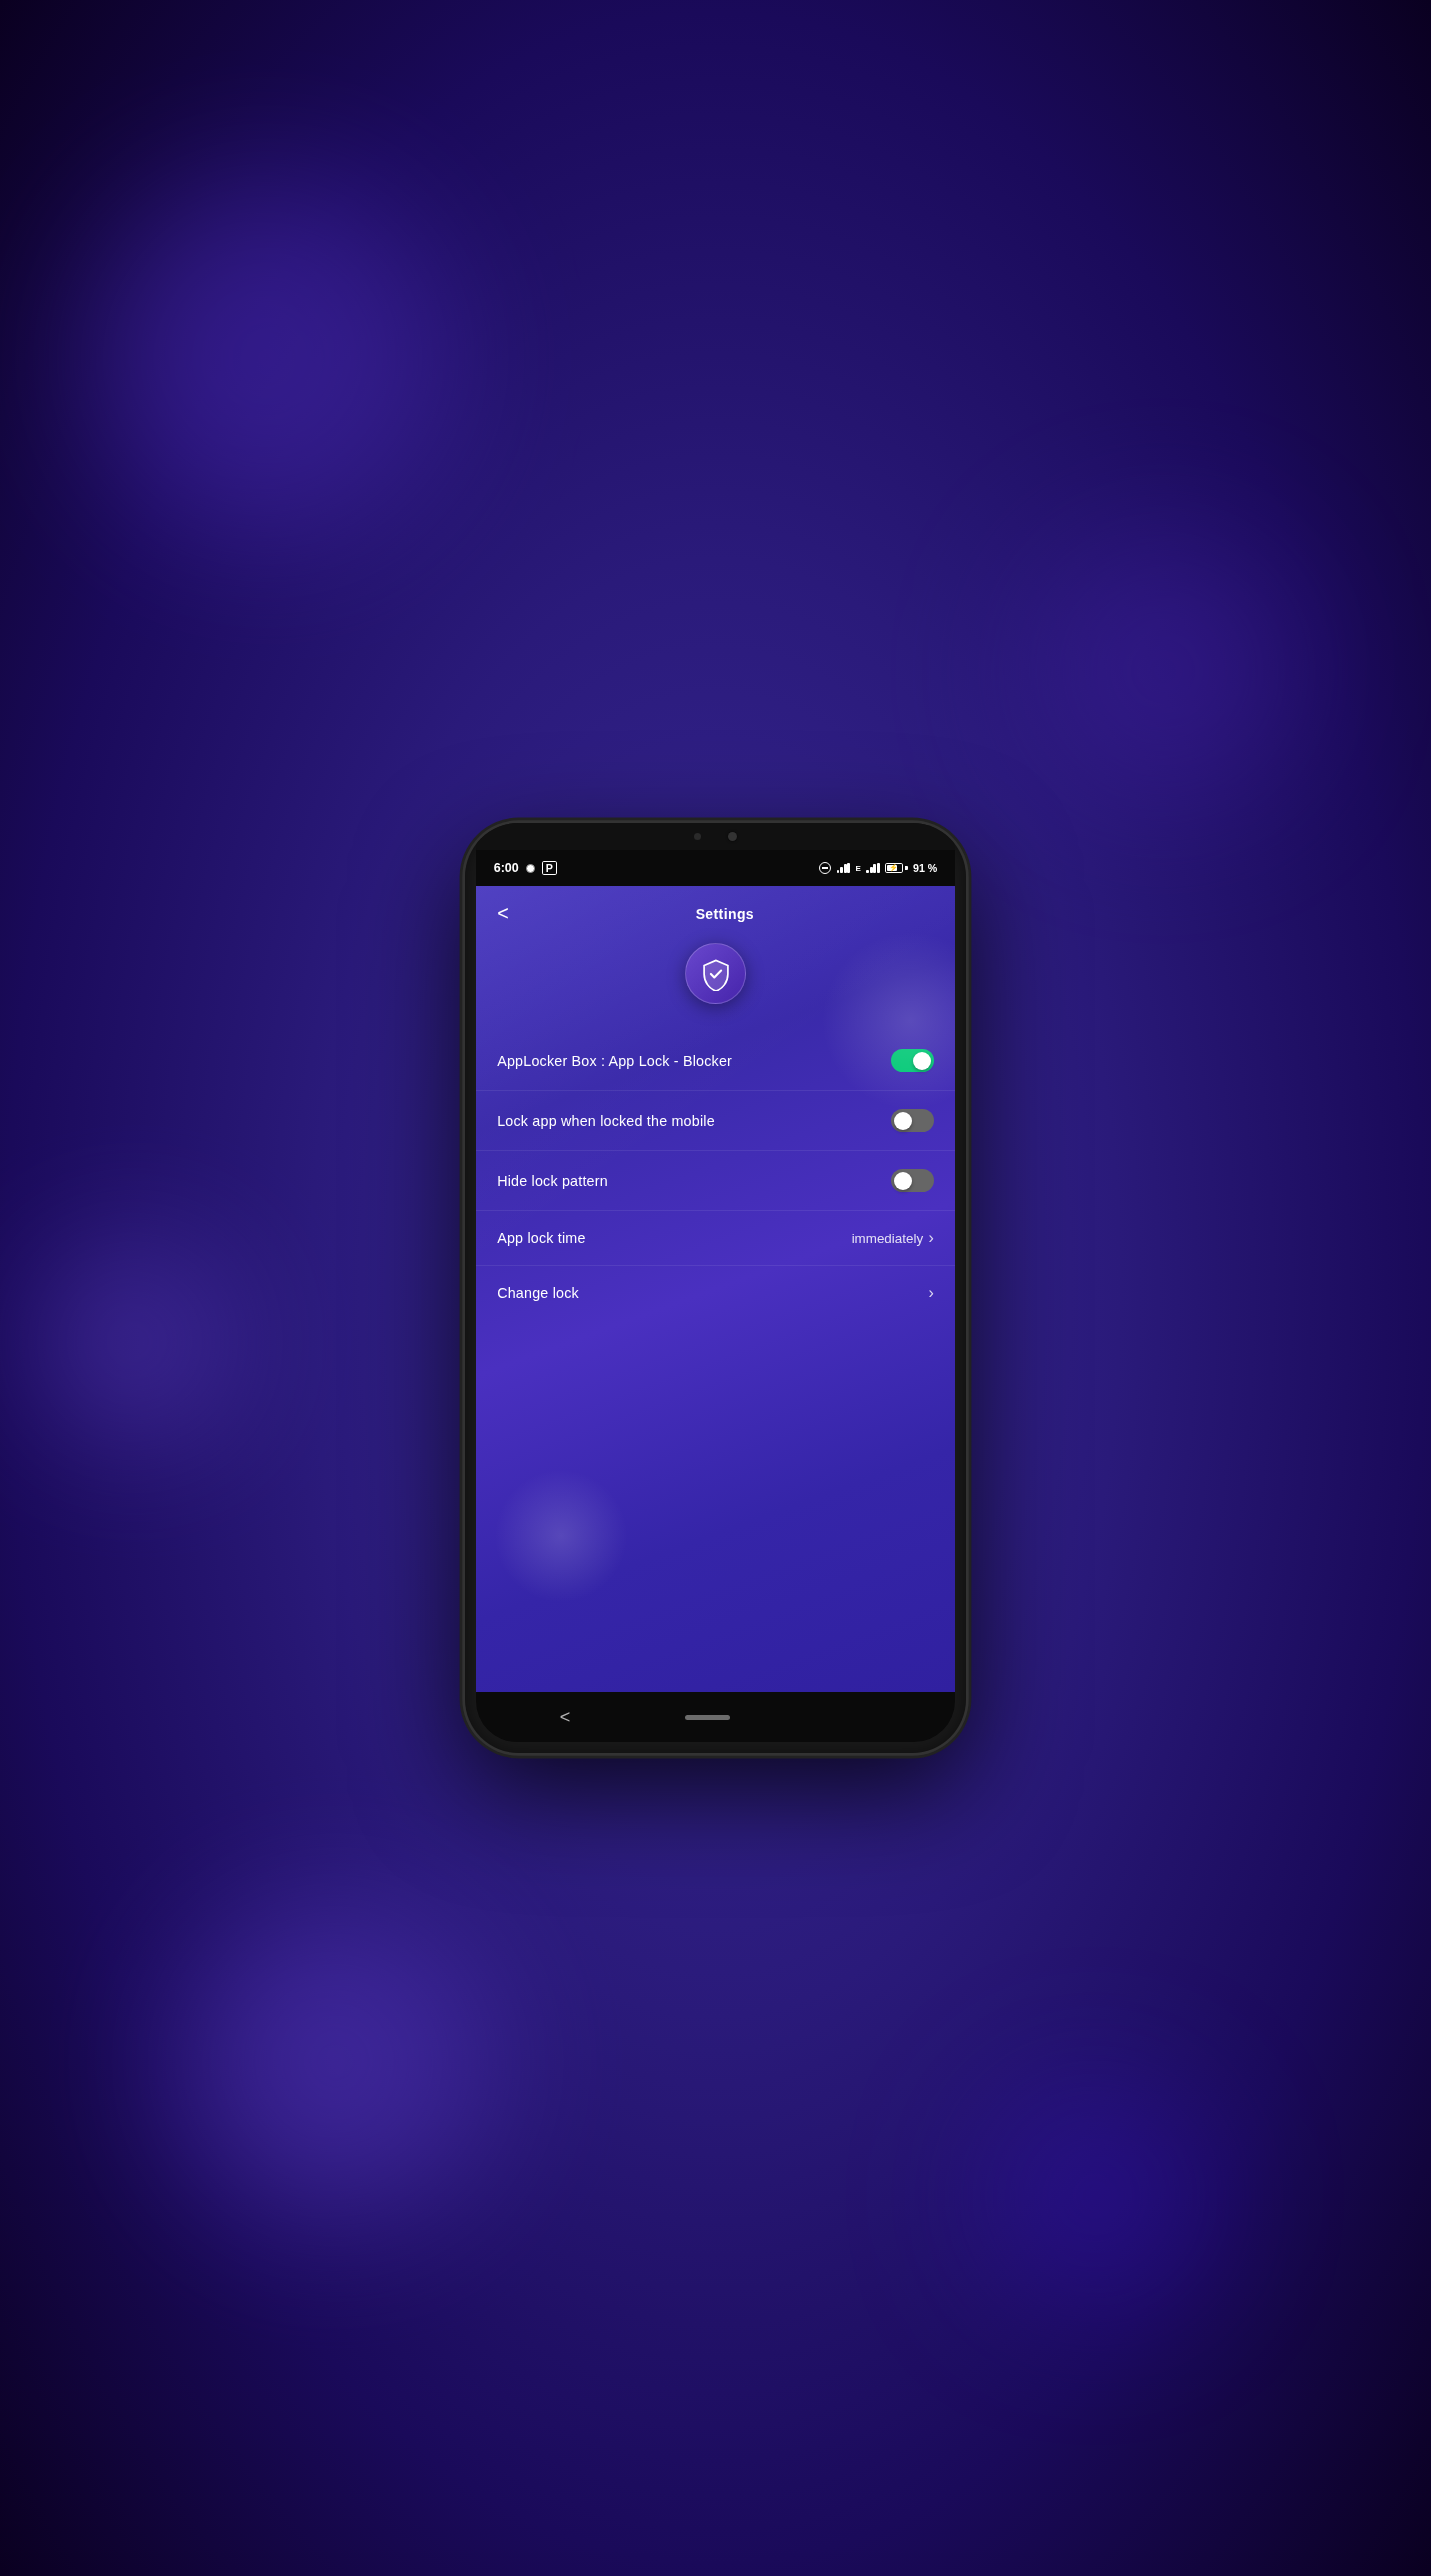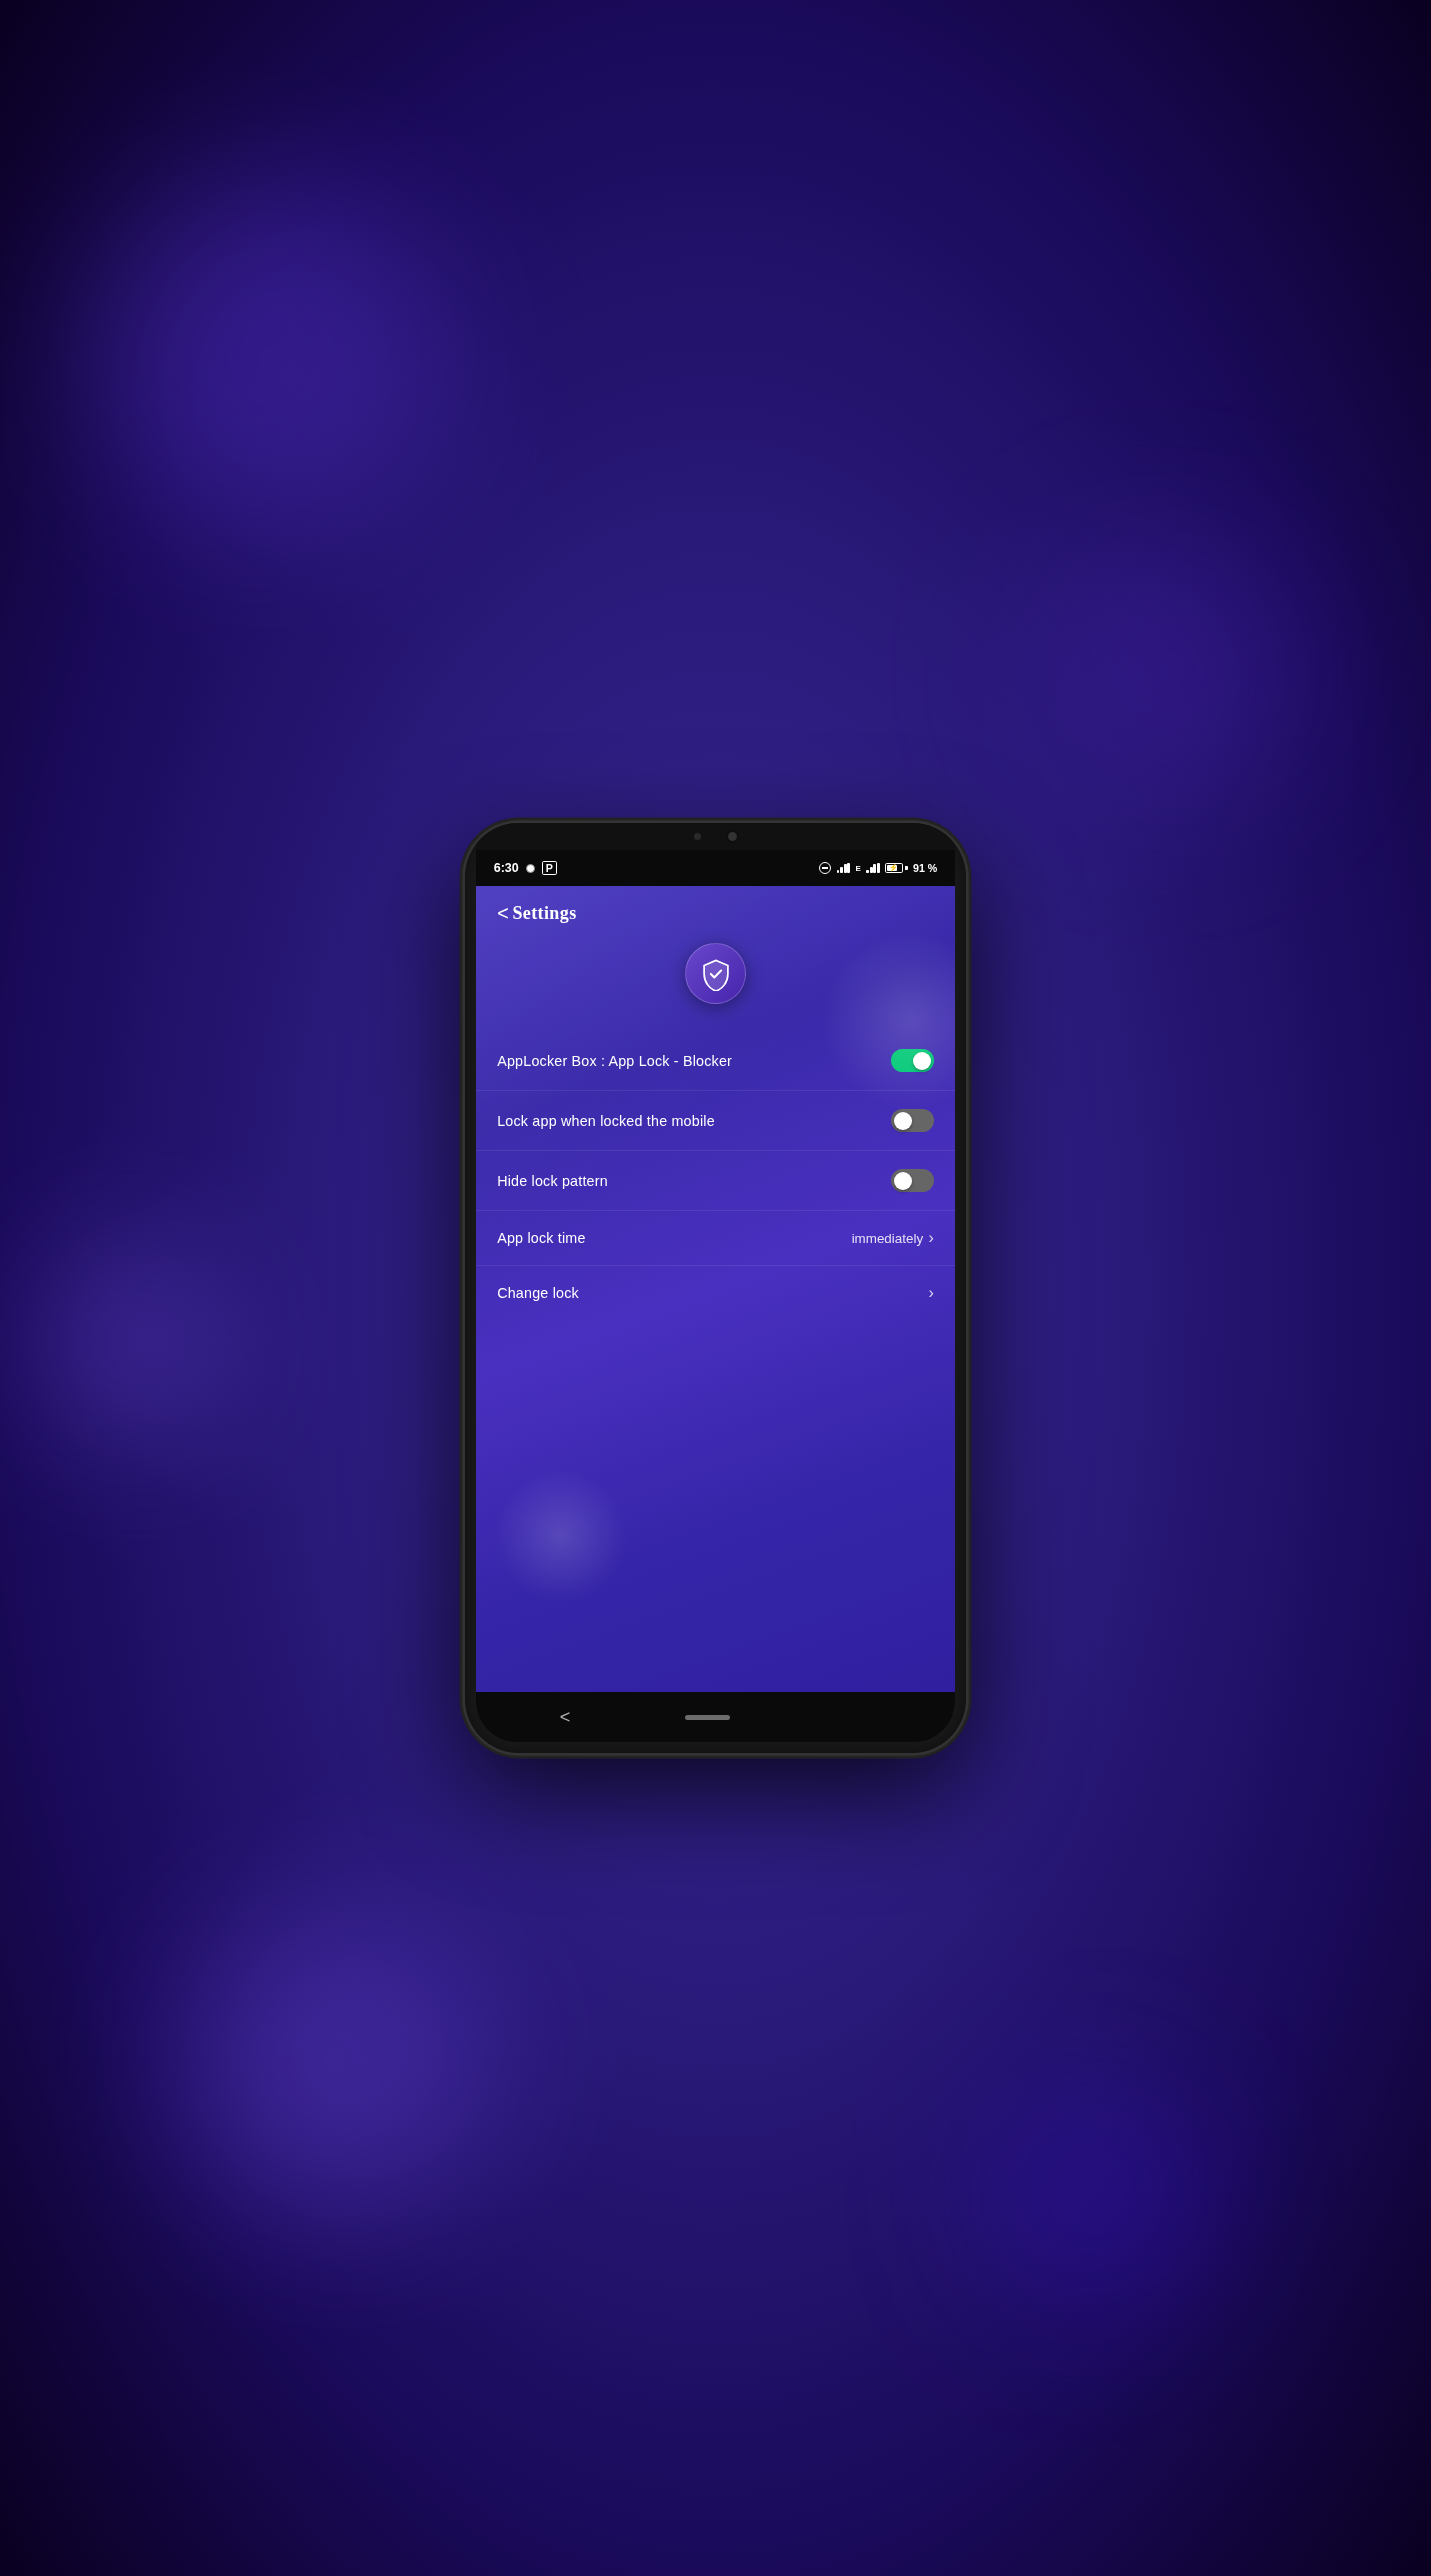--- a/index.html
+++ b/index.html
@@ -244,25 +244,25 @@
     .back-btn {
       color: white;
       font-size: 19.7px;
       cursor: pointer;
       padding: 3.6px;
       line-height: 1;
     }
 
     .header-title {
       flex: 1;
-      color: white;
-      font-size: 18px;
+      text-align: center;
+      color: white;
+      font-size: 14px;
       font-weight: 700;
       letter-spacing: 0.4px;
-      font-family: Liberation Serif, serif;
     }
 
     
     .logo-container {
       display: flex;
       justify-content: center;
       padding: 7.2px 0 18px 0;
     }
 
     .logo-circle {
@@ -413,21 +413,21 @@
 
   <div class="phone-top">
     <div class="front-camera"></div>
     <div class="camera-dot"></div>
   </div>
 
   <div class="screen-wrapper">
 
     <div class="status-bar">
       <div class="status-left">
-        <span>6:30</span>
+        <span>6:00</span>
         <div class="status-dot"></div>
         <div class="status-p">P</div>
       </div>
       <div class="status-right">
         <div class="icon-circle-minus"></div>
         <div class="wifi-icon">
           <div class="wifi-bar" style="height:3.6px;"></div>
           <div class="wifi-bar" style="height:6.3px;"></div>
           <div class="wifi-bar" style="height:9px;"></div>
           <div class="wifi-bar" style="height:10.7px;"></div>

